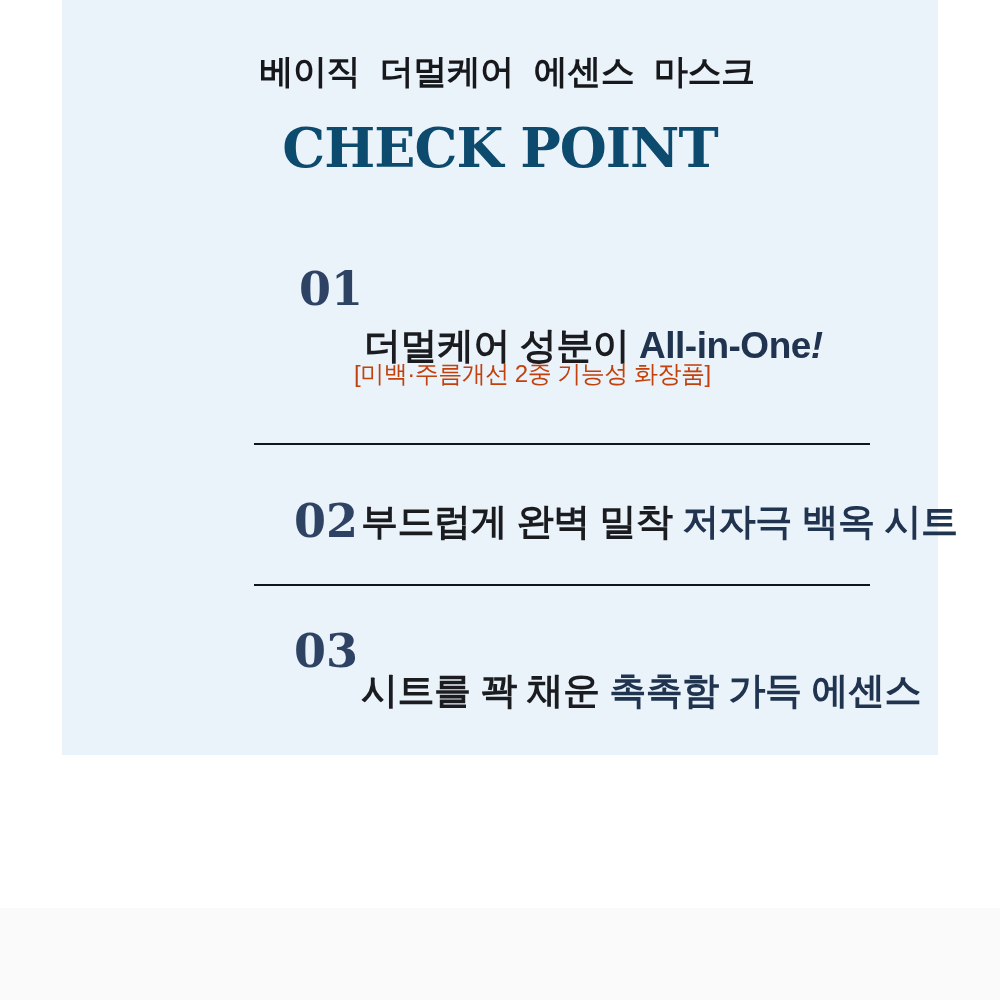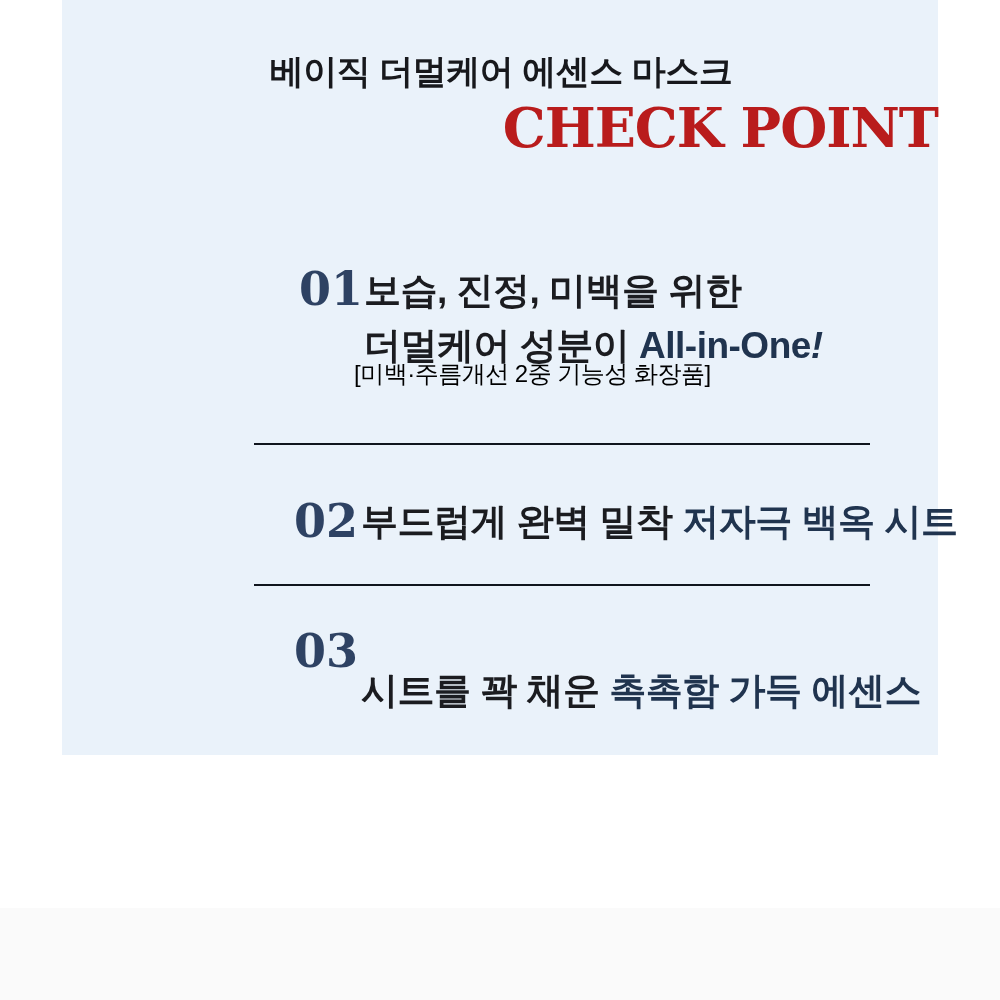--- a/index.html
+++ b/index.html
@@ -6,48 +6,48 @@
   body {
     width: 1000px; height: 1000px; position: relative;
     background: #ffffff; overflow: hidden;
     font-family: "Liberation Sans", "DejaVu Sans", sans-serif;
   }
   .panel {
     position: absolute; left: 62px; top: 0; width: 876px; height: 755px;
     background: #eaf2fa;
   }
   .product-title {
-    position: absolute; top: 49px; left: 1px; width: 100%; text-align: center;
-    font-size: 34px; font-weight: 700; color: #17181c; letter-spacing: -0.5px;
+    position: absolute; top: 49px; left: 7px; width: 100%; text-align: center;
+    font-size: 34px; font-weight: 700; color: #17181c; letter-spacing: -0.5px; font-family: Liberation Mono, monospace;
   }
   .check-point {
-    position: absolute; top: 96px; left: 0; width: 100%; text-align: right;
+    position: absolute; top: 116px; left: 0; width: 100%; text-align: center;
     font-family: "DejaVu Serif", "Liberation Serif", serif;
-    font-size: 54px; font-weight: 700; color: #b91c1c; letter-spacing: -1px;
+    font-size: 54px; font-weight: 700; color: #0c4a6e; letter-spacing: -1px;
   }
   .num {
     position: absolute;
     font-family: "DejaVu Serif", "Liberation Serif", serif;
     font-size: 46px; line-height: 1; font-weight: 600; color: #2e4263; text-align: center;
   }
   .num-01 { left: 237px; top: 266px; }
   .num-02 { left: 232px; top: 498px; }
   .num-03 { left: 232px; top: 596px; margin-top: 32px; }
   .point-text {
     position: absolute; font-size: 37px; font-weight: 600; color: #1b1c20;
     letter-spacing: -0.5px; white-space: nowrap;
   }
   .text-01 { left: 302px; top: 263px; line-height: 55px; }
   .text-02 { left: 299px; top: 500px; line-height: 44px; }
   .text-03 { left: 299px; top: 659px; line-height: 44px; margin-top: 10px; }
   .bold-navy { font-weight: 800; color: #20344f; }
   .bang { font-style: italic; }
   .caption-01 {
     position: absolute; left: 292px; top: 358px;
-    font-size: 24px; font-weight: 400; color: #000000; letter-spacing: -0.5px;
+    font-size: 24px; font-weight: 400; color: #c2410c; letter-spacing: -0.5px;
     white-space: nowrap;
   }
   .divider {
     position: absolute; left: 192px; width: 616px; height: 2px;
     background: #10151d;
   }
   .divider-1 { top: 443px; }
   .divider-2 { top: 584px; }
   .footer-strip {
     position: absolute; left: 0; top: 908px; width: 1000px; height: 92px;
@@ -58,21 +58,21 @@
 <body>
 
 <div class="panel">
 
   <div class="product-title">베이직 더멀케어 에센스 마스크</div>
 
   <div class="check-point">CHECK POINT</div>
 
   <div class="num num-01">01</div>
   <div class="point-text text-01">
-    <span>보습, 진정, 미백을 위한</span><br>
+    <br>
     <span>더멀케어 성분이 </span><span class="bold-navy">All-in-One</span><span class="bold-navy bang">!</span>
   </div>
   <div class="caption-01">[미백·주름개선 2중 기능성 화장품]</div>
 
   <div class="divider divider-1"></div>
 
   <div class="num num-02">02</div>
   <div class="point-text text-02">
     <span>부드럽게 완벽 밀착 </span><span class="bold-navy">저자극 백옥 시트</span>
   </div>

